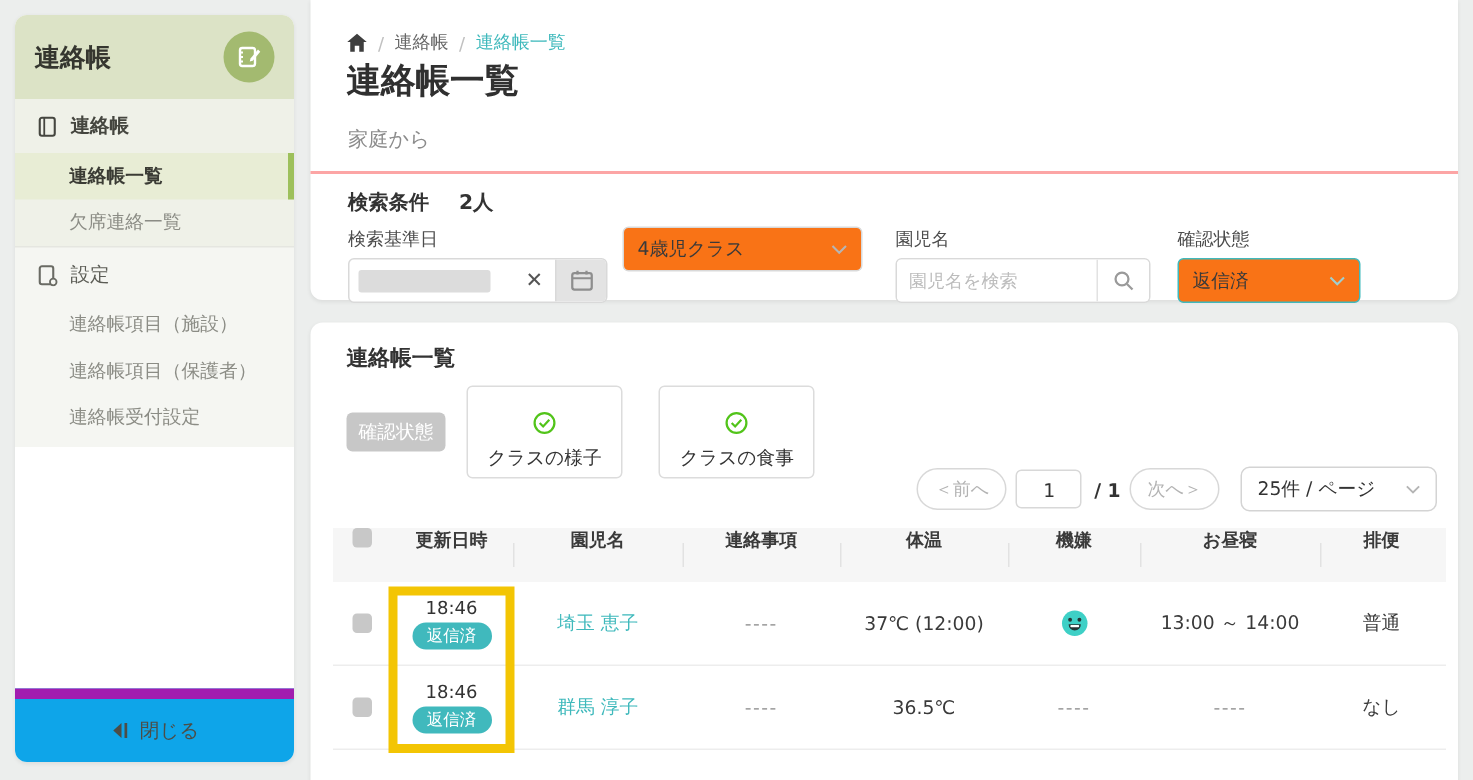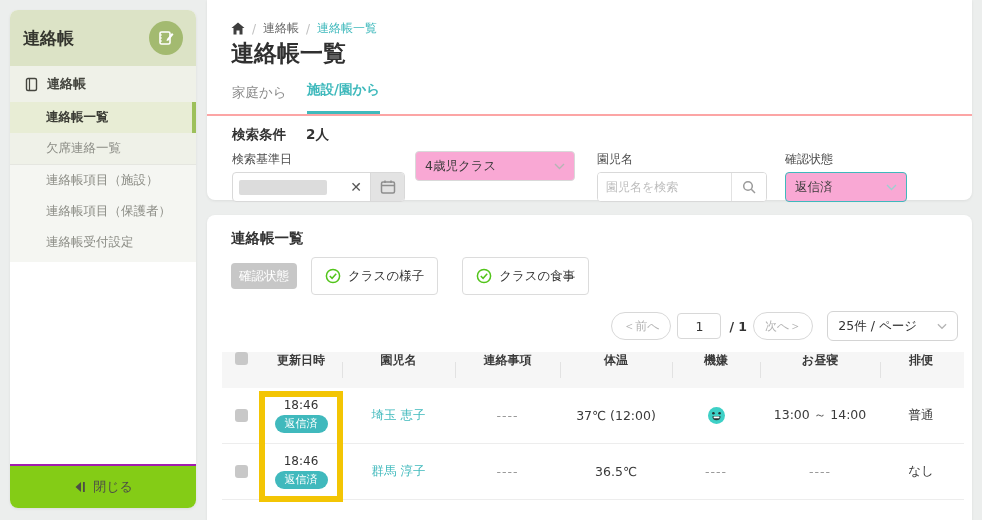--- a/index.html
+++ b/index.html
@@ -12,21 +12,21 @@
   .sb-header{height:56px;background:#dce3c6;display:flex;align-items:center;justify-content:space-between;padding:0 13px;flex:0 0 auto;}
   .sb-title{font-size:17px;font-weight:bold;color:#35362f;}
   .sb-badge{width:34px;height:34px;border-radius:50%;background:#a3ba70;display:flex;align-items:center;justify-content:center;}
   .sb-sec1{background:#eff1e8;}
   .sb-sec2{background:#f5f6f2;border-top:1px solid #e5e6e0;padding-bottom:4px;}
   .sb-head{display:flex;align-items:center;gap:8px;height:36px;padding-left:14px;font-size:13px;font-weight:bold;color:#45463f;}
   .sb-head2{font-weight:normal;color:#5c5d56;}
   .sb-item{display:flex;align-items:center;height:31px;padding-left:36px;font-size:12.5px;color:#8b8c85;cursor:pointer;}
   .sb-item.sel{background:#e8edd5;border-right:4px solid #9dc05b;color:#3b3c35;font-weight:bold;}
   .sb-fill{flex:1;background:#fff;}
-  .sb-footer{flex:0 0 auto;height:42px;border-top:2px solid #a21caf;display:flex;align-items:center;justify-content:center;gap:7px;font-size:13px;color:#4c4d47;background:#84cc16;cursor:pointer;}
+  .sb-footer{flex:0 0 auto;height:42px;border-top:7px solid #a21caf;display:flex;align-items:center;justify-content:center;gap:7px;font-size:13px;color:#4c4d47;background:#0ea5e9;cursor:pointer;}
 
   
   .topcard{left:207px;top:0px;width:765px;height:200px;border-radius:0 0 8px 8px;}
   .crumbs{position:absolute;left:24px;top:20px;display:flex;align-items:center;gap:7px;font-size:12px;color:#666;}
   .crumb-sep{color:#c0c0c0;}
   .crumb-link{color:#3fb9bc;}
   .page-title{position:absolute;left:24px;top:38px;font-size:23px;font-weight:bold;color:#303030;}
   .tabs{position:absolute;left:0;top:78px;width:100%;height:36px;border-bottom:2px solid #fca5a5;}
   .tab{position:absolute;bottom:0;font-size:13.5px;padding-bottom:12px;cursor:pointer;}
   .tab-idle{left:25px;color:#8b8b8b;}
@@ -36,33 +36,33 @@
   .f-label{font-size:12px;color:#4c4c4c;margin-bottom:4px;}
   .f-date{left:25px;width:173px;}
   .f-class{left:208px;width:160px;}
   .f-child{left:390px;width:170px;}
   .f-status{left:578px;width:122px;}
   .inputwrap{display:flex;height:30px;border:1px solid #d9d9d9;border-radius:4px;background:#fff;align-items:center;box-sizing:border-box;overflow:hidden;}
   .date-input{flex:1;display:flex;align-items:center;gap:6px;padding:0 6px;height:100%;}
   .redact{width:88px;height:15px;background:#dcdcdc;border-radius:2px;}
   .clear-x{margin-left:auto;color:#555;font-size:14px;cursor:pointer;padding:0 2px;}
   .cal-btn{width:33px;height:100%;background:#e3e3e3;display:flex;align-items:center;justify-content:center;cursor:pointer;border-left:1px solid #d9d9d9;}
-  .selectbox{display:flex;align-items:center;justify-content:space-between;height:30px;border:1px solid #d9d9d9;border-radius:4px;padding:0 9px;font-size:12.5px;color:#3a3a3a;background:#f9a8d4;box-sizing:border-box;cursor:pointer;}
+  .selectbox{display:flex;align-items:center;justify-content:space-between;height:30px;border:1px solid #d9d9d9;border-radius:4px;padding:0 9px;font-size:12.5px;color:#3a3a3a;background:#f97316;box-sizing:border-box;cursor:pointer;}
   .selectbox.teal{border:1px solid #3fb9bc;}
   .searchwrap{display:flex;height:30px;border:1px solid #d9d9d9;border-radius:4px;background:#fff;box-sizing:border-box;overflow:hidden;}
   .searchwrap input{flex:1;border:0;outline:0;padding:0 8px;font-size:12px;color:#333;min-width:0;font-family:inherit;}
   .searchwrap input::placeholder{color:#bcbcbc;}
   .search-btn{width:34px;border-left:1px solid #e2e2e2;display:flex;align-items:center;justify-content:center;cursor:pointer;background:#fff;}
 
   
   .listcard{left:207px;top:215px;width:765px;height:310px;border-radius:8px 8px 0 0;}
   .list-head{position:absolute;left:24px;top:14px;font-size:14.5px;font-weight:bold;color:#333;}
   .btnrow{position:absolute;left:24px;top:42px;display:flex;align-items:center;}
   .btn-bulk{width:66px;height:26px;background:#c7c7c7;color:#fff;font-size:12.5px;border:0;border-radius:4px;margin-right:14px;cursor:default;display:flex;align-items:center;justify-content:center;}
-  .btn-class{height:28px;background:#fff;border:1px solid #dcdcdc;border-radius:4px;font-size:12.5px;color:#333;display:flex;align-items:center;gap:7px;padding:4px 13px;margin-right:24px;cursor:pointer;}
+  .btn-class{height:28px;background:#fff;border:1px solid #dcdcdc;border-radius:4px;font-size:12.5px;color:#333;display:flex;align-items:center;gap:7px;padding:16px 13px;margin-right:24px;cursor:pointer;flex-direction:column;}
   .pager{position:absolute;top:96px;right:14px;display:flex;align-items:center;font-size:12.5px;color:#333;}
   .pg-btn{height:26px;padding:0 11px;border:1px solid #d8d8d8;border-radius:14px;background:#fff;color:#b3b3b3;font-size:12px;display:flex;align-items:center;cursor:pointer;}
   .pg-input{width:44px;height:26px;border:1px solid #d8d8d8;border-radius:4px;text-align:center;font-size:12.5px;color:#333;margin:0 8px 0 6px;box-sizing:border-box;outline:0;font-family:inherit;}
   .pg-total{margin-right:6px;font-weight:bold;}
   .pg-select{height:28px;border:1px solid #d4d4d4;border-radius:6px;display:flex;align-items:center;gap:20px;padding:0 10px;margin-left:14px;cursor:pointer;}
 
   .table{position:absolute;left:15px;top:137px;width:742px;}
   .thead{display:flex;align-items:flex-start;height:36px;background:#f6f6f6;font-size:12px;font-weight:bold;color:#3a3a3a;}
   .trow{display:flex;align-items:center;height:55px;border-bottom:1px solid #ededed;font-size:12.5px;}
   .c{display:flex;flex-direction:column;align-items:center;justify-content:center;text-align:center;position:relative;}
@@ -104,20 +104,29 @@
         <span>連絡帳</span>
       </div>
       <div class="sb-item sel">
           <span>連絡帳一覧</span>
         </div>
       <div class="sb-item">
           <span>欠席連絡一覧</span>
         </div>
     </div>
     <div class="sb-sec2">
+      <div class="sb-head sb-head2">
+        <span>
+            <svg width="15" height="15" viewBox="0 0 15 15">
+              <rect x="2.5" y="1.5" width="9" height="12" rx="1.5" fill="none" stroke="#6a6b64" stroke-width="1.4"></rect>
+              <circle cx="11.5" cy="12" r="2.2" fill="#f5f6f2" stroke="#6a6b64" stroke-width="1.2"></circle>
+            </svg>
+          </span>
+        <span>設定</span>
+      </div>
       <div class="sb-item">
           <span>連絡帳項目（施設）</span>
         </div>
       <div class="sb-item">
           <span>連絡帳項目（保護者）</span>
         </div>
       <div class="sb-item">
           <span>連絡帳受付設定</span>
         </div>
     </div>
@@ -141,21 +150,20 @@
           </svg>
         </span>
       <span class="crumb-sep">/</span>
       <span>連絡帳</span>
       <span class="crumb-sep">/</span>
       <span class="crumb-link">連絡帳一覧</span>
     </div>
     <div class="page-title">連絡帳一覧</div>
     <div class="tabs">
       <span class="tab tab-idle">家庭から</span>
-      <span class="tab tab-active">施設/園から</span>
     </div>
     <div class="search-head">
       <span>検索条件</span>
       <span>2人</span>
     </div>
 
     <div class="field f-date">
       <div class="f-label">検索基準日</div>
       <div class="inputwrap">
         <div class="date-input">

